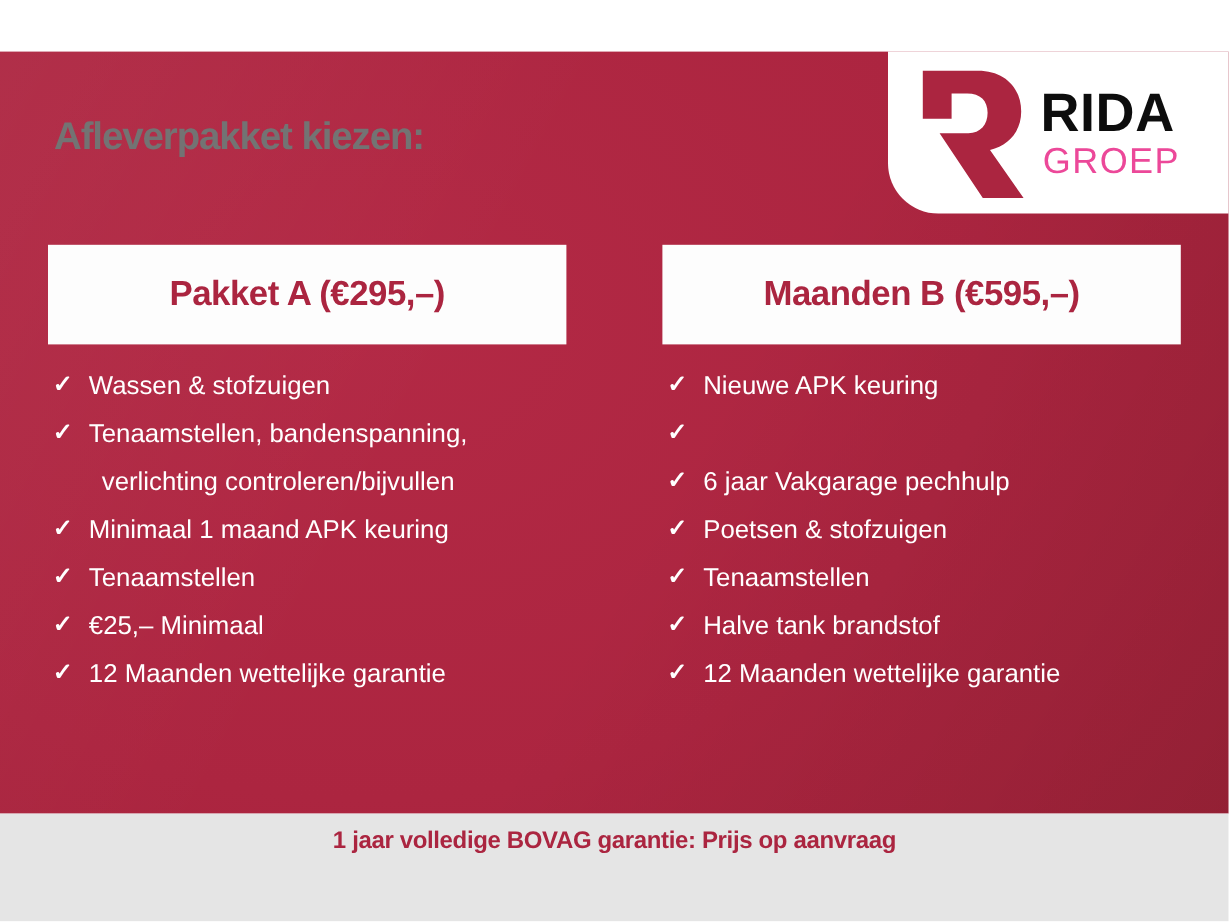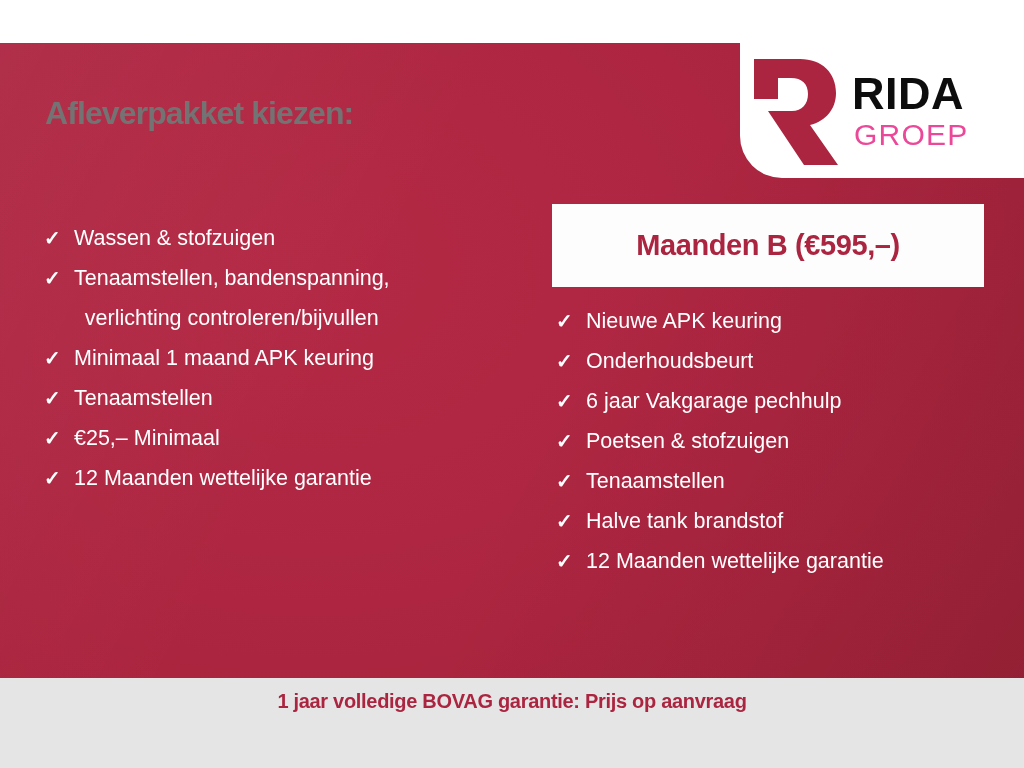--- a/index.html
+++ b/index.html
@@ -59,21 +59,21 @@
     position: absolute;
     left: 740px;
     top: 43px;
     width: 284px;
     height: 135px;
     background: #ffffff;
     border-bottom-left-radius: 42px;
     z-index: 6;
     display: flex;
     align-items: center;
-    padding-left: 4px;
+    padding-left: 19px;
     box-sizing: border-box;
   }
   .logo-mark {
     width: 96px;
     height: 112px;
     flex: 0 0 auto;
     margin-top: -4px;
   }
   .logo-mark svg { display: block; }
   .logo-words {
@@ -196,20 +196,23 @@
     </div>
     <div class="logo-words">
       <span class="logo-rida">RIDA</span>
       <span class="logo-groep">GROEP</span>
     </div>
   </div>
 
   <div class="columns">
 
     <div class="col col-a">
+      <div class="pkg-head">
+        <span class="pkg-head-text">Pakket A (€295,–)</span>
+      </div>
       <ul class="pkg-list">
         <li>
           <span class="check">✓</span>
           <span class="li-text">Wassen &amp; stofzuigen</span>
         </li>
         <li>
           <span class="check">✓</span>
           <span class="li-text">Tenaamstellen, bandenspanning,
 verlichting controleren/bijvullen</span>
         </li>
@@ -236,21 +239,20 @@
       <div class="pkg-head">
         <span class="pkg-head-text">Maanden B (€595,–)</span>
       </div>
       <ul class="pkg-list">
         <li>
           <span class="check">✓</span>
           <span class="li-text">Nieuwe APK keuring</span>
         </li>
         <li>
           <span class="check">✓</span>
-          <span class="li-text">Onderhoudsbeurt</span>
         </li>
         <li>
           <span class="check">✓</span>
           <span class="li-text">6 jaar Vakgarage pechhulp</span>
         </li>
         <li>
           <span class="check">✓</span>
           <span class="li-text">Poetsen &amp; stofzuigen</span>
         </li>
         <li>

